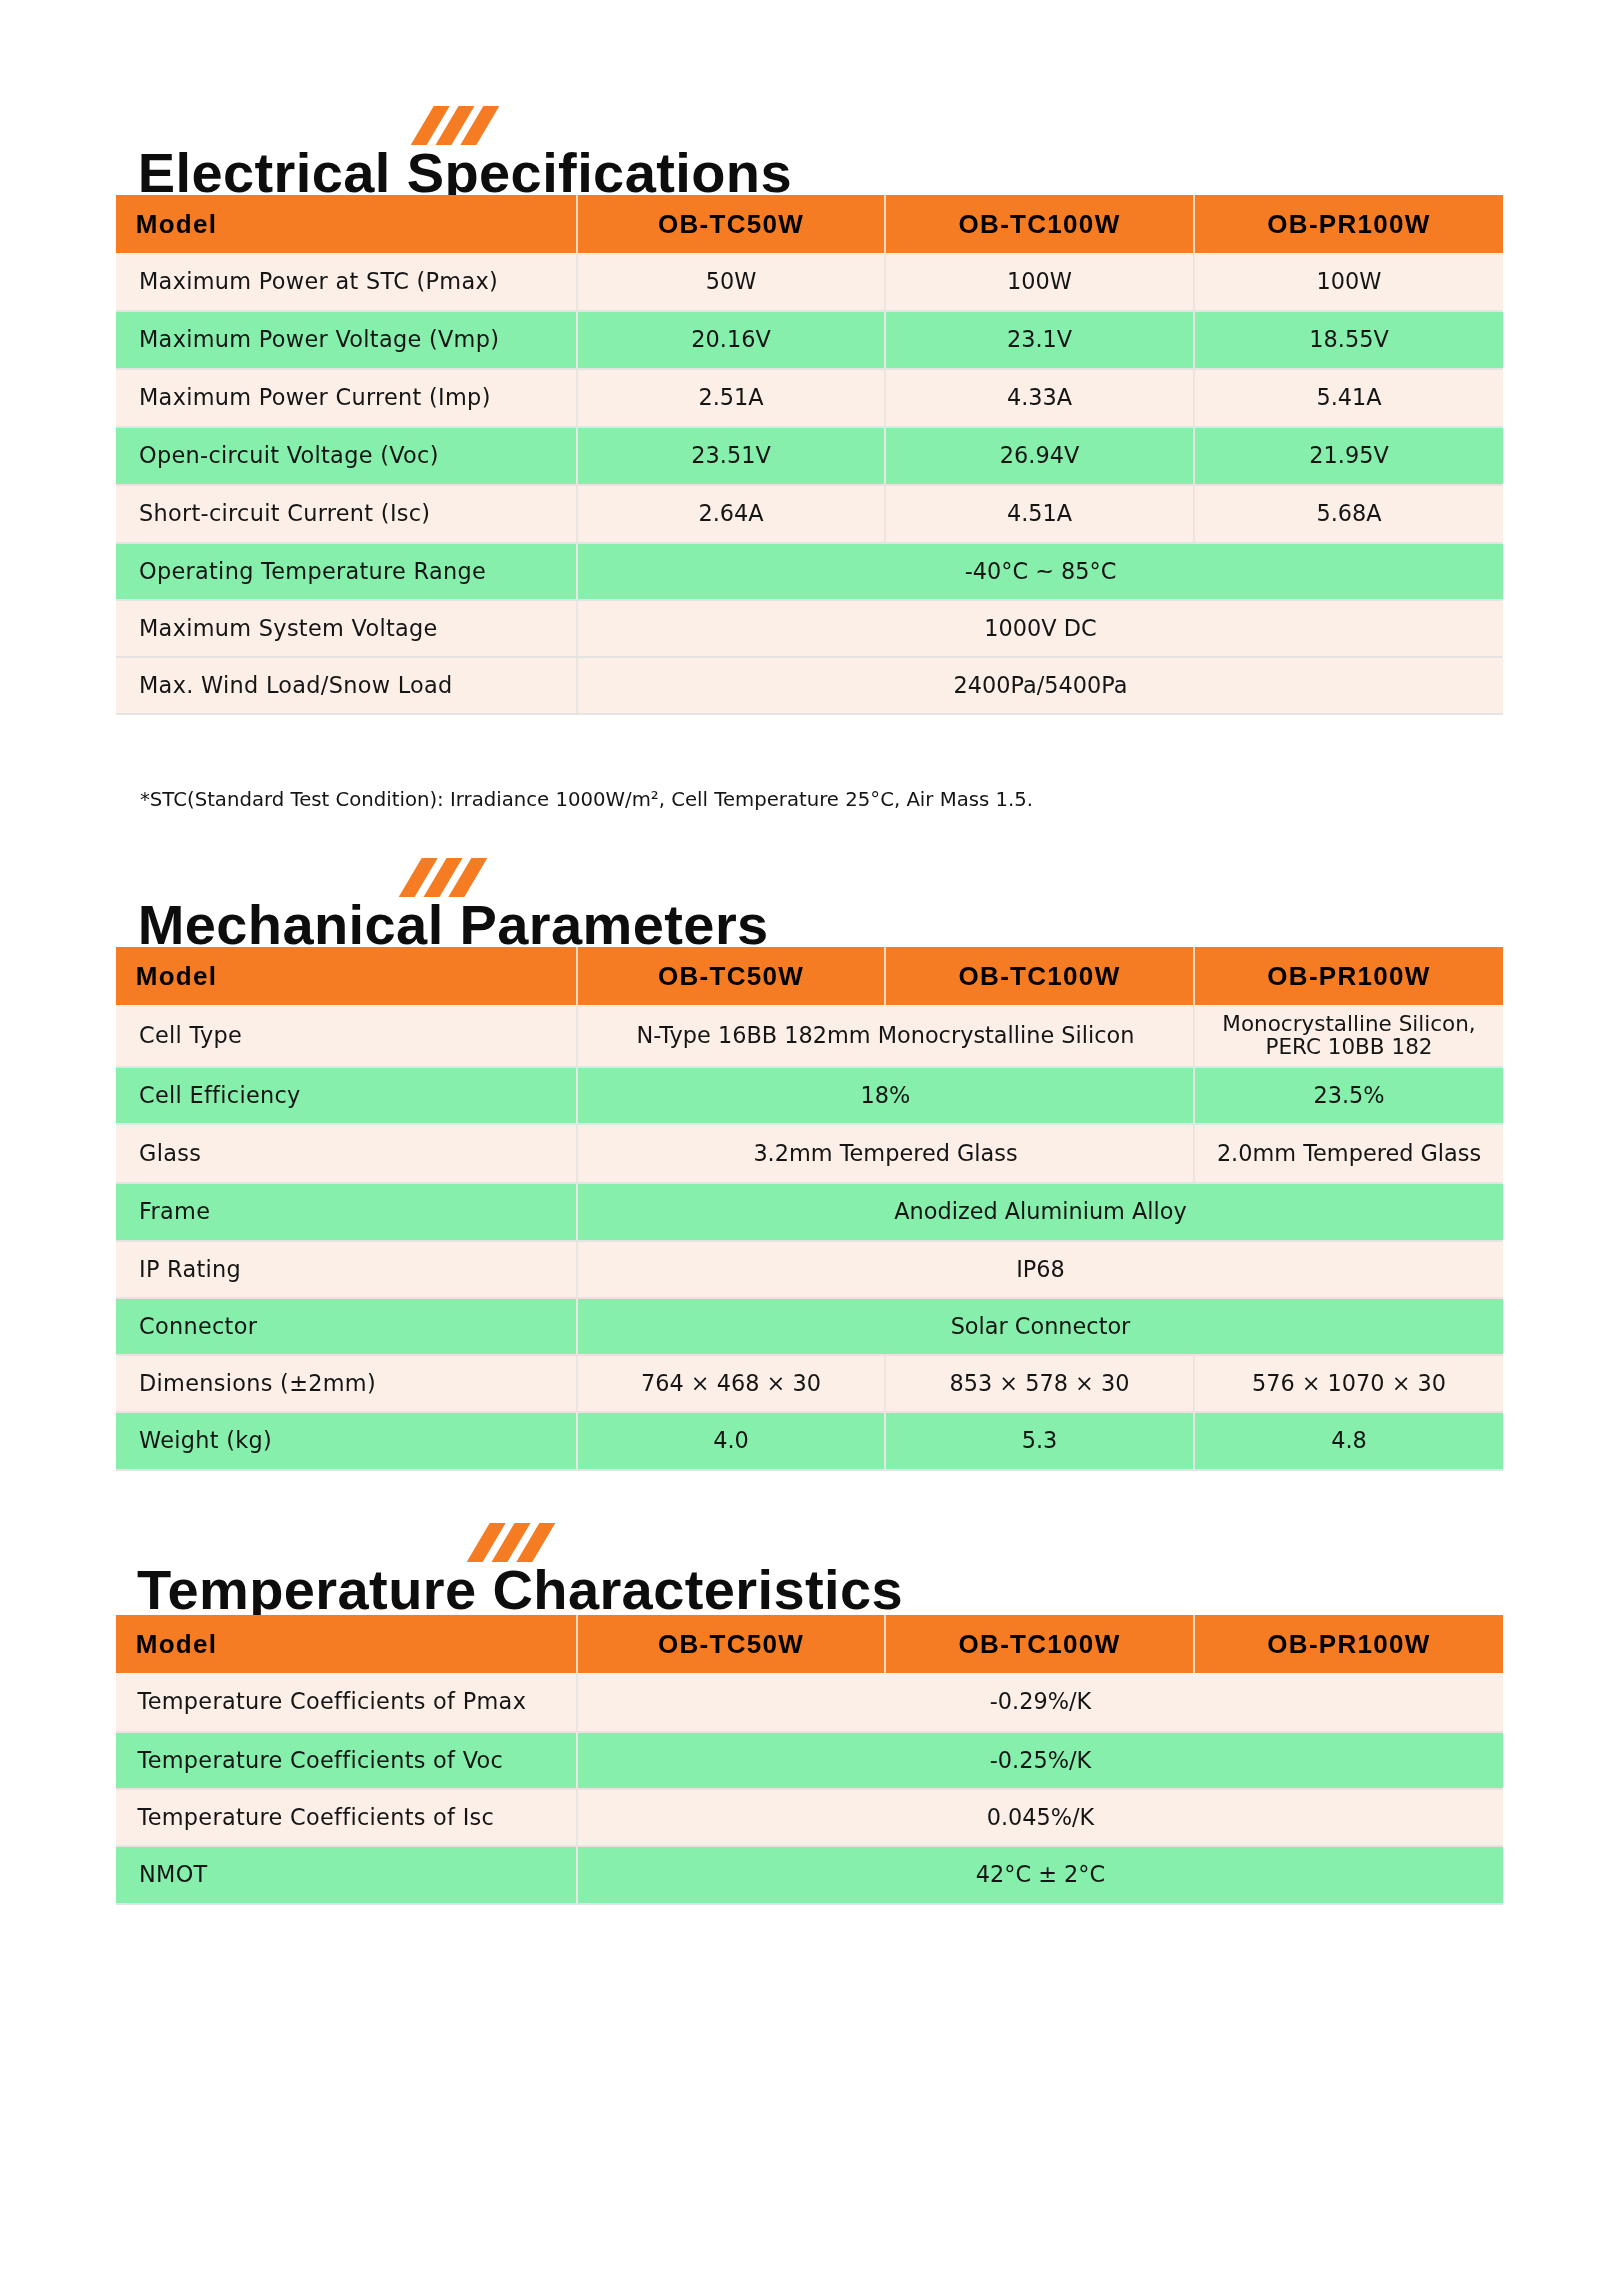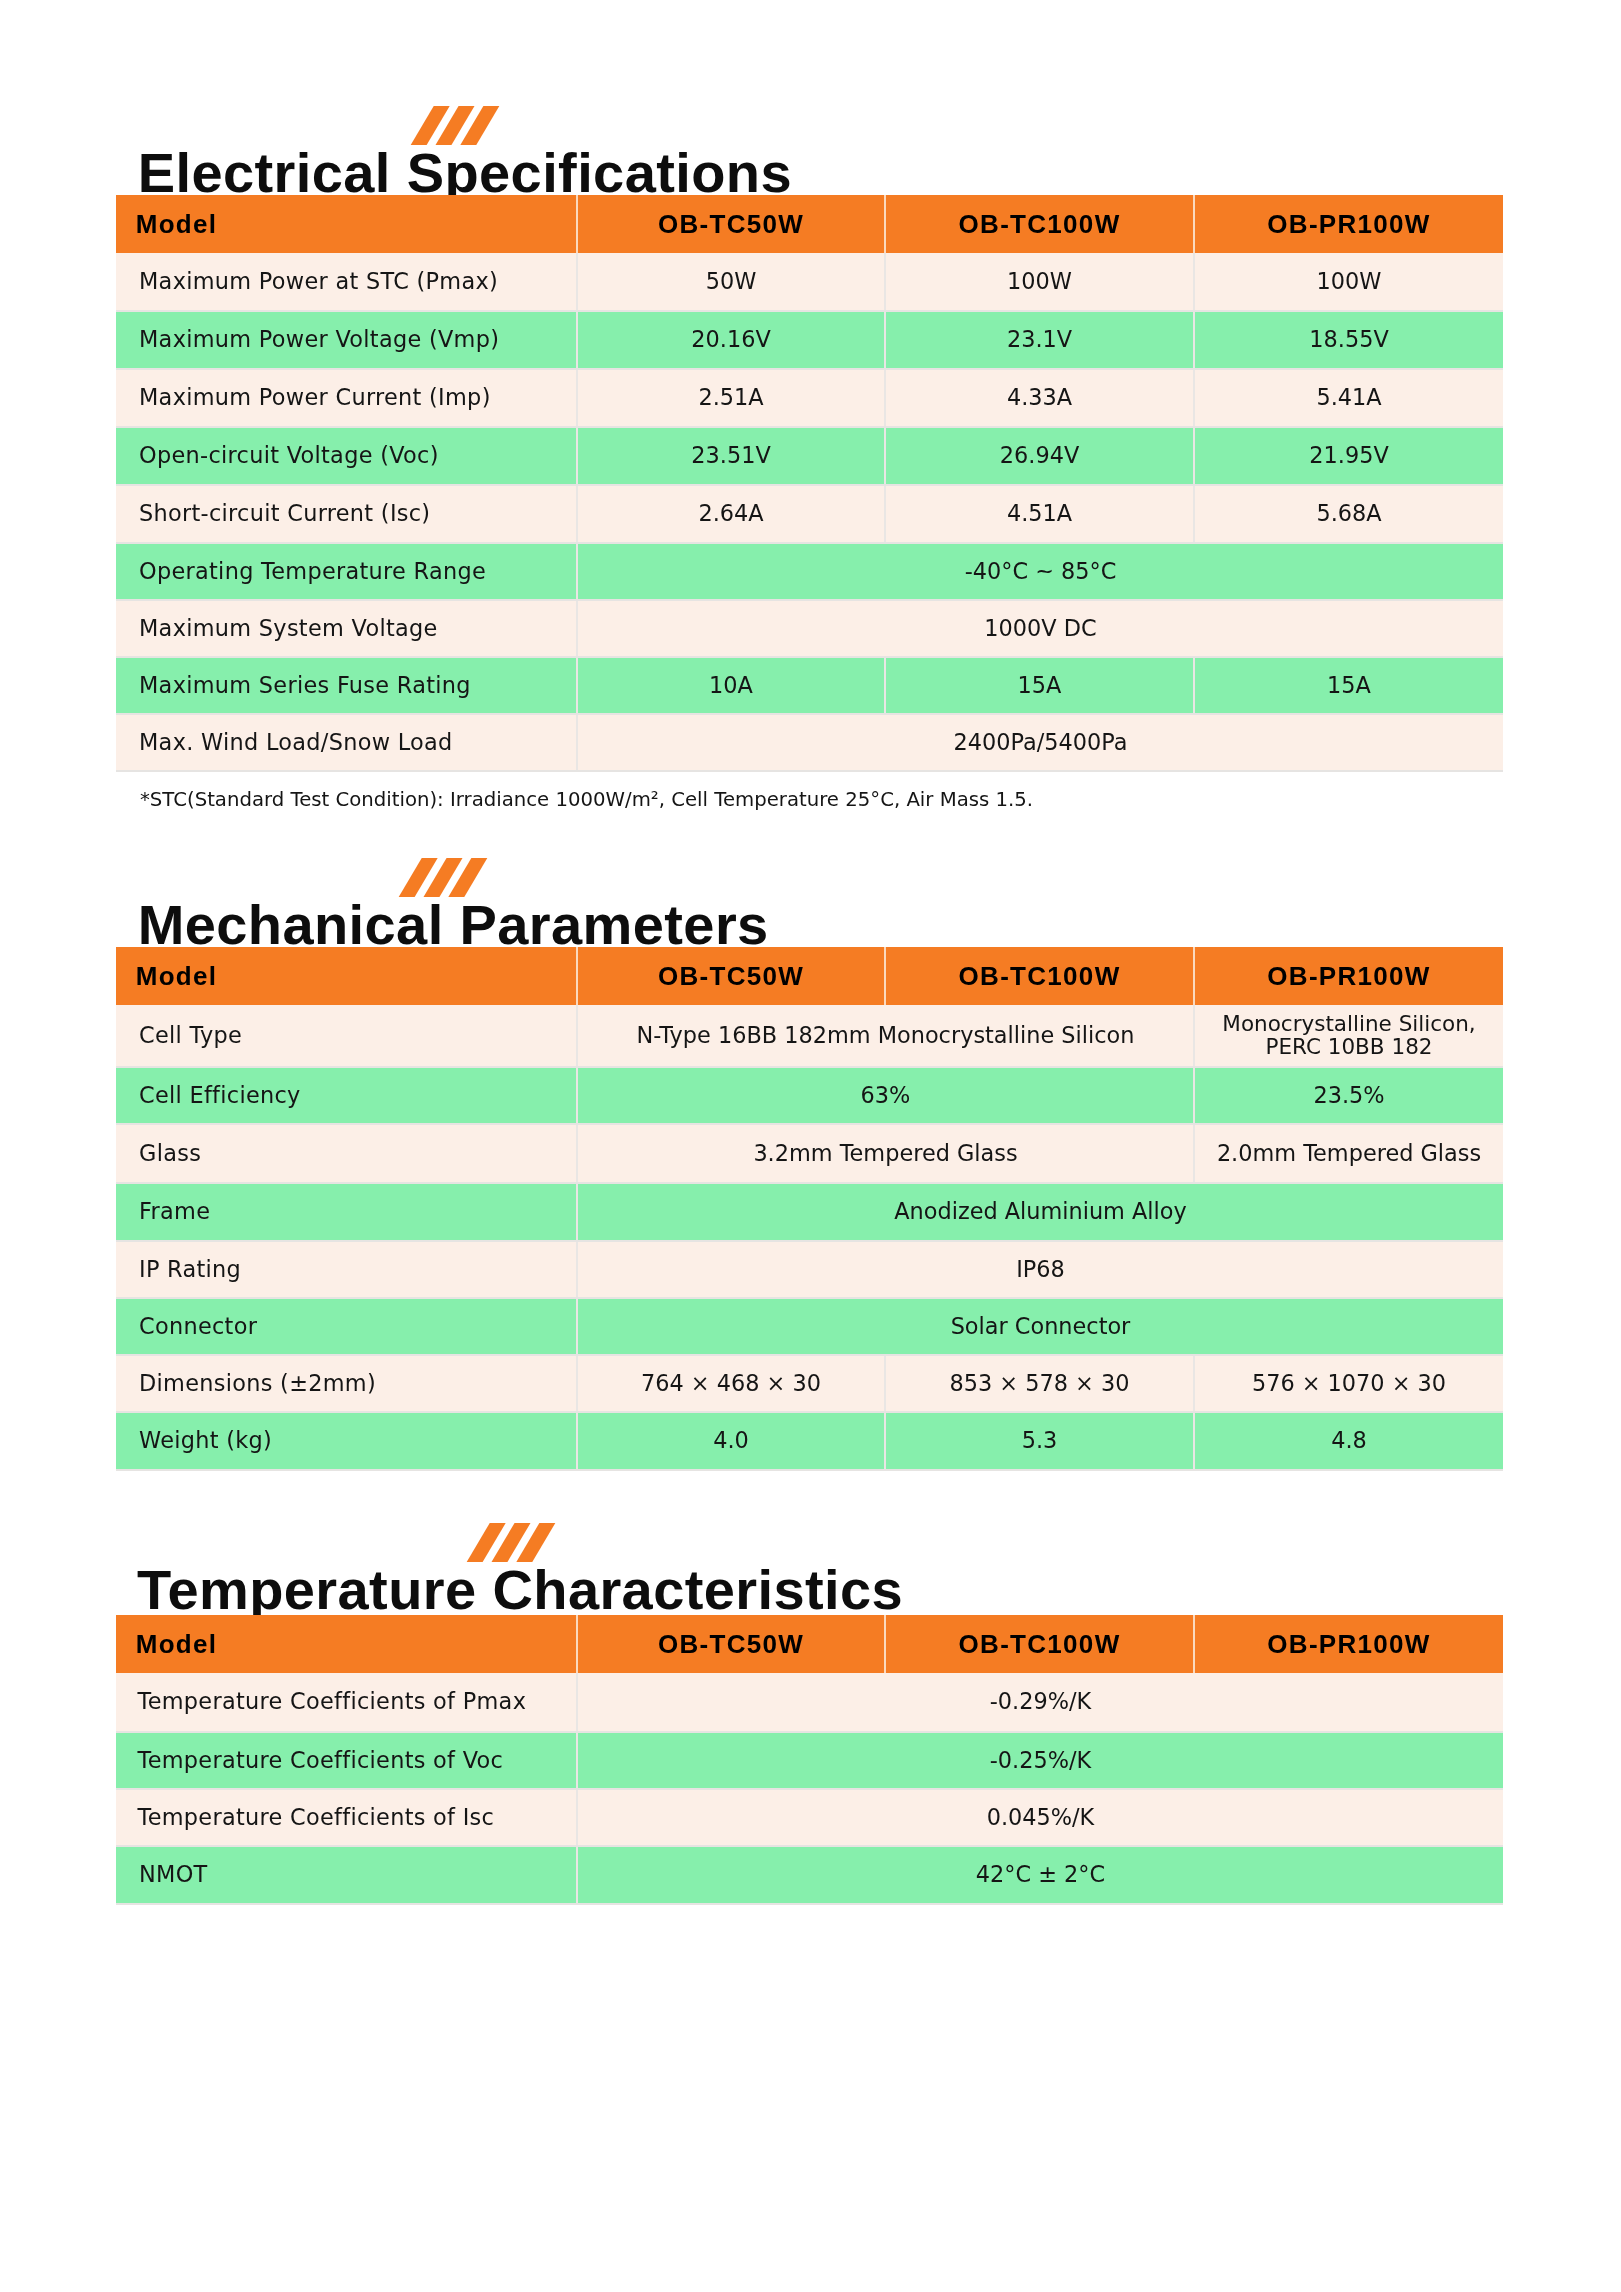--- a/index.html
+++ b/index.html
@@ -89,26 +89,20 @@
       <td>5.68A</td>
     </tr>
     <tr class="even" style="height:57px;">
       <td class="label">Operating Temperature Range</td>
       <td colspan="3">-40°C ~ 85°C</td>
     </tr>
     <tr class="odd" style="height:57px;">
       <td class="label">Maximum System Voltage</td>
       <td colspan="3">1000V DC</td>
     </tr>
-    <tr class="even" style="height:57px;">
-      <td class="label">Maximum Series Fuse Rating</td>
-      <td>10A</td>
-      <td>15A</td>
-      <td>15A</td>
-    </tr>
     <tr class="odd" style="height:57px;">
       <td class="label">Max. Wind Load/Snow Load</td>
       <td colspan="3">2400Pa/5400Pa</td>
     </tr>
   </tbody>
 </table>
 
 <div class="footnote">*STC(Standard Test Condition): Irradiance 1000W/m², Cell Temperature 25°C, Air Mass 1.5.</div>
 
 <div class="section-title" style="top:858px;">
@@ -136,21 +130,21 @@
     </tr>
   </thead>
   <tbody>
     <tr class="odd" style="height:62px;">
       <td class="label">Cell Type</td>
       <td colspan="2">N-Type 16BB 182mm Monocrystalline Silicon</td>
       <td style="font-size:21.5px; line-height:1.05;">Monocrystalline Silicon, PERC 10BB 182</td>
     </tr>
     <tr class="even" style="height:57px;">
       <td class="label">Cell Efficiency</td>
-      <td colspan="2">63%</td>
+      <td colspan="2">18%</td>
       <td>23.5%</td>
     </tr>
     <tr class="odd" style="height:59px;">
       <td class="label">Glass</td>
       <td colspan="2">3.2mm Tempered Glass</td>
       <td>2.0mm Tempered Glass</td>
     </tr>
     <tr class="even" style="height:58px;">
       <td class="label">Frame</td>
       <td colspan="3">Anodized Aluminium Alloy</td>

